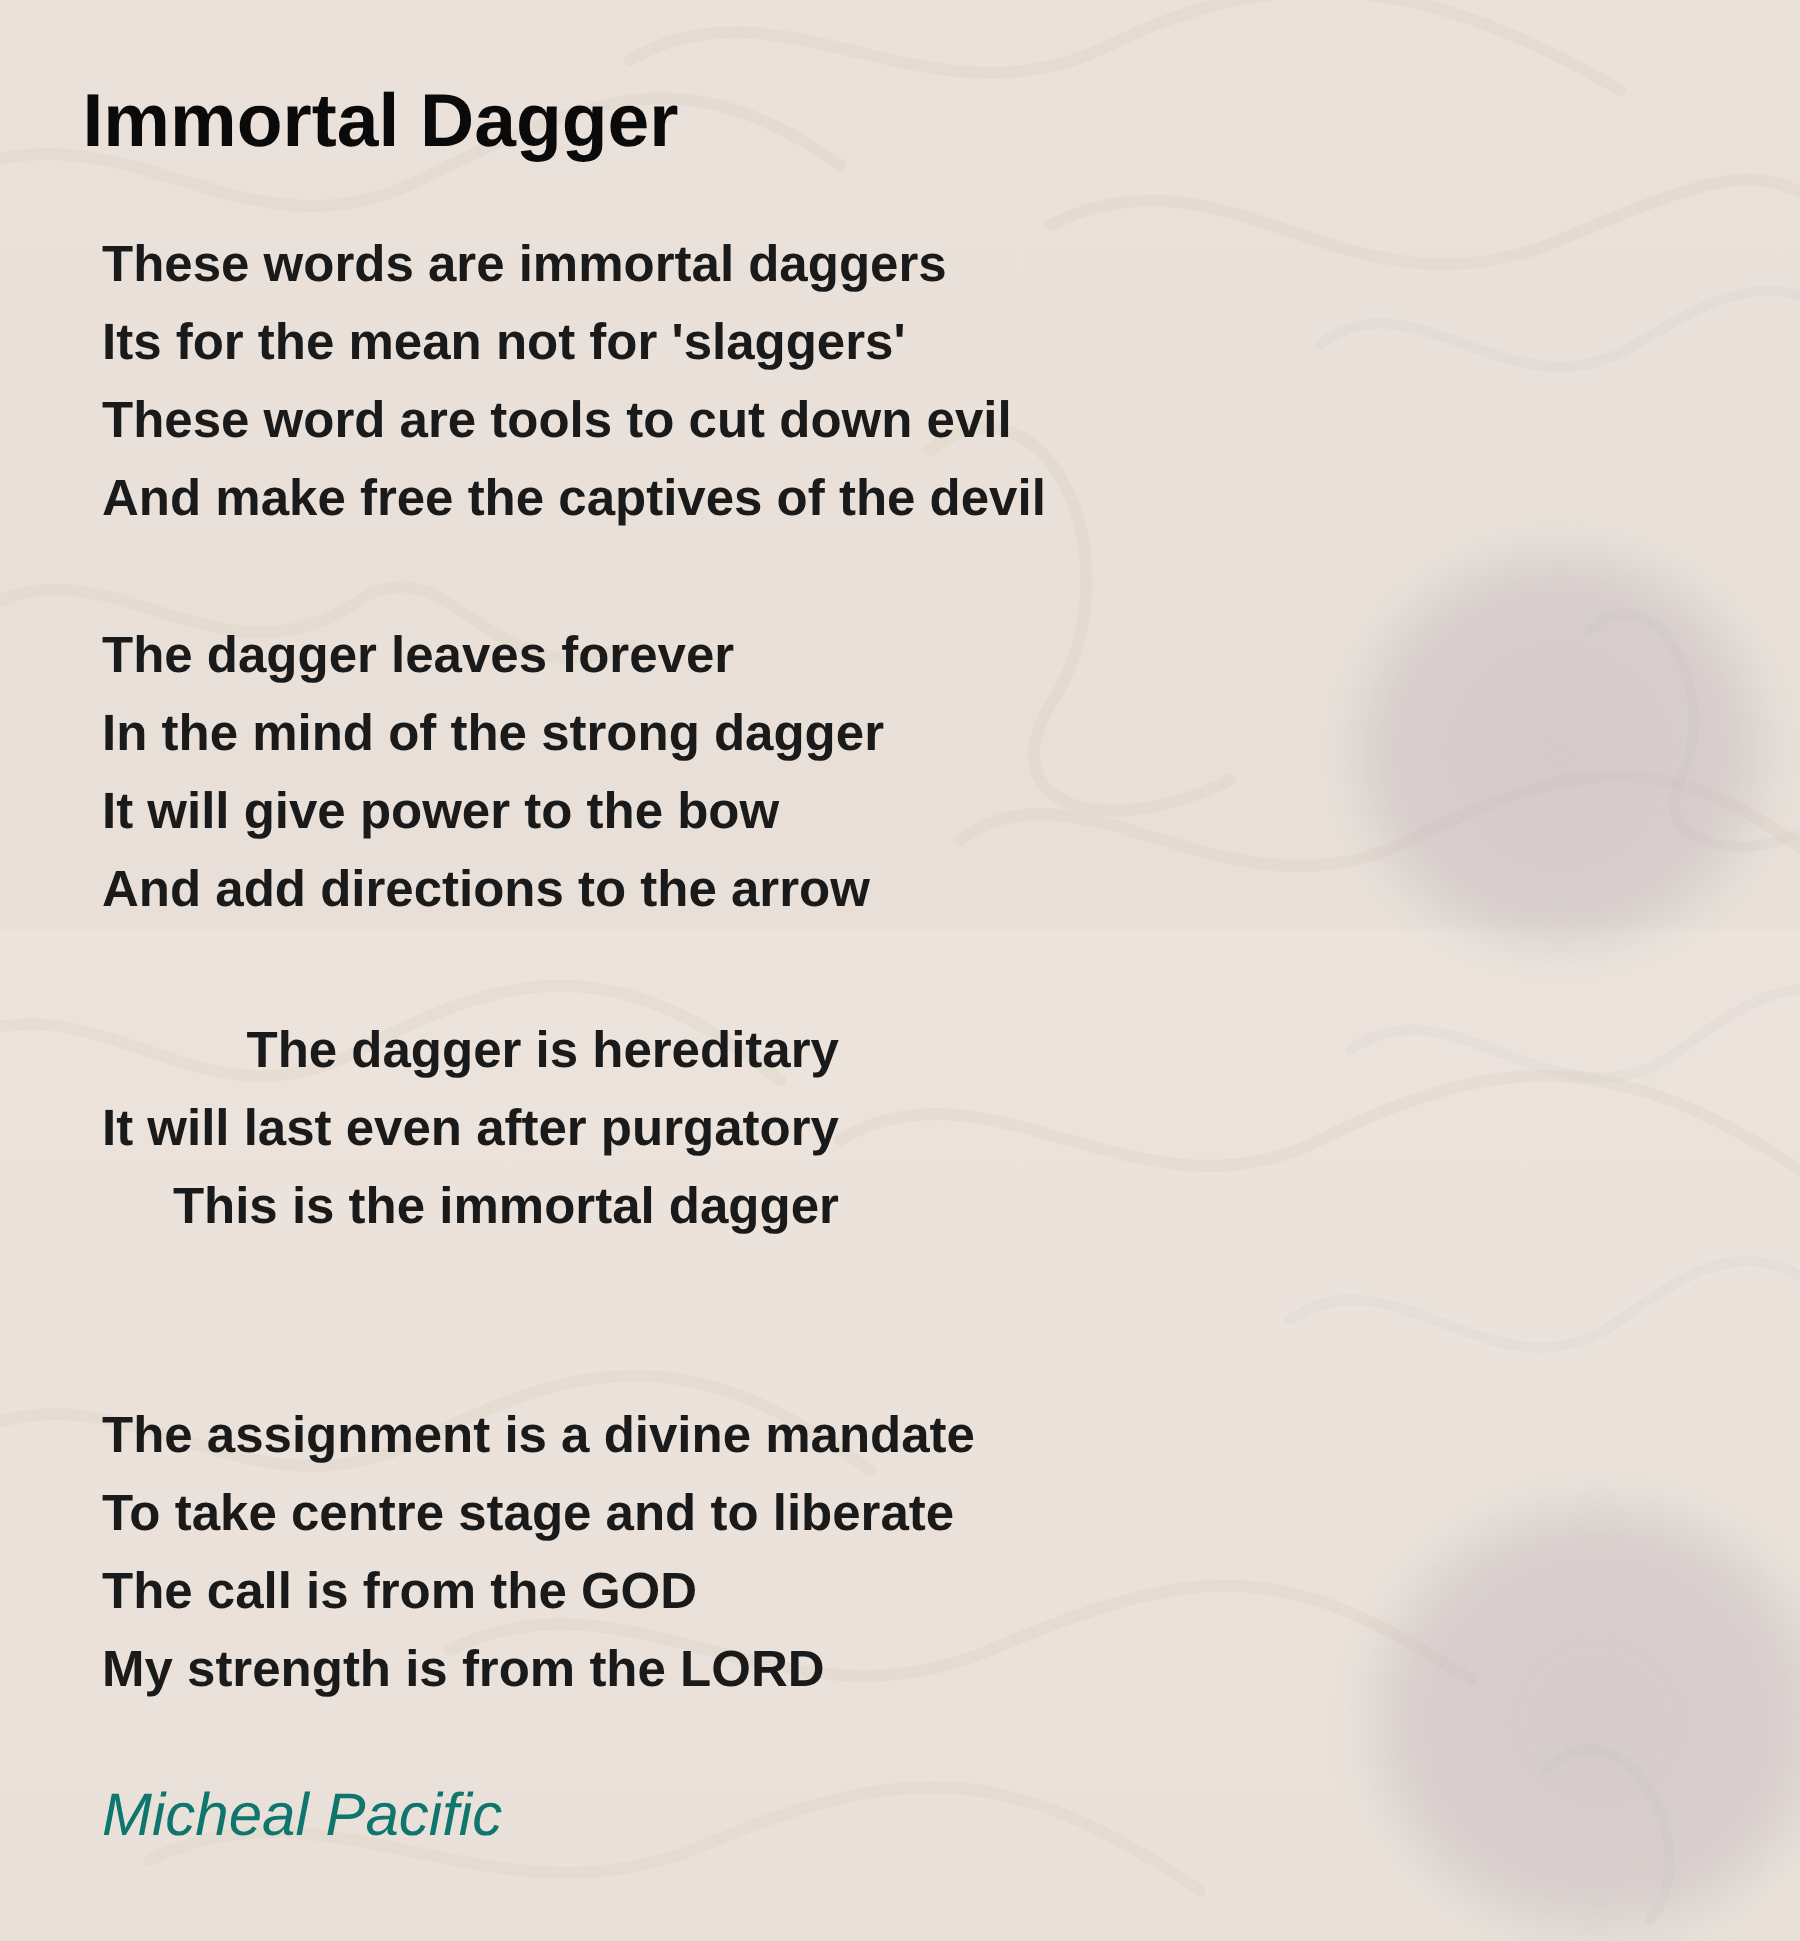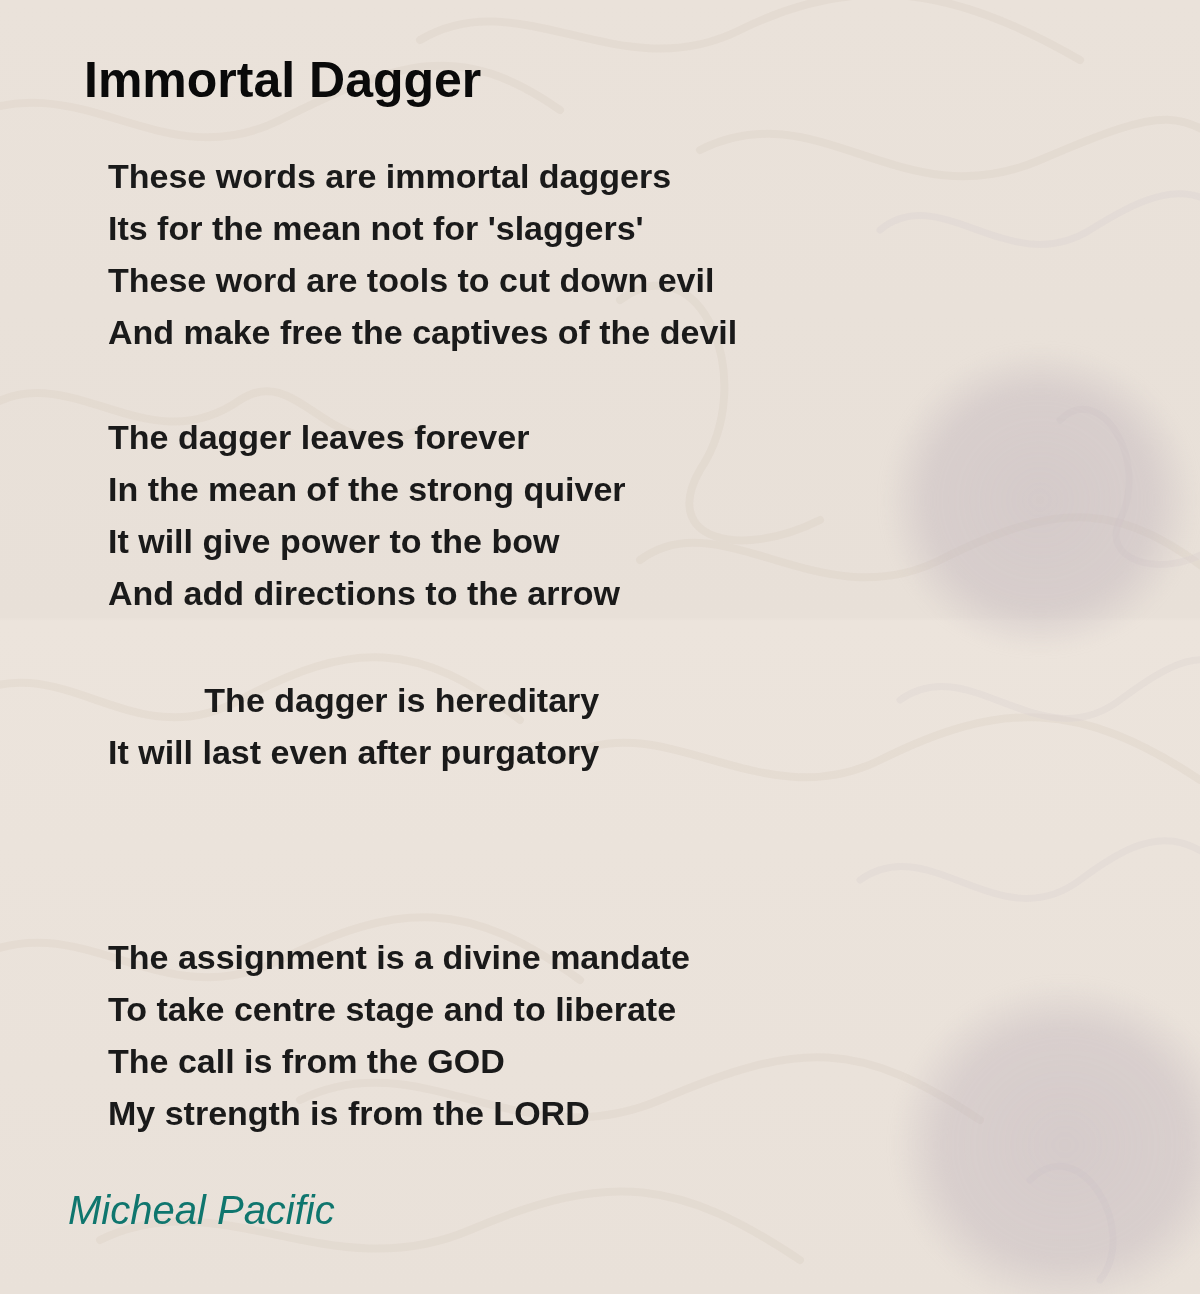--- a/index.html
+++ b/index.html
@@ -53,34 +53,33 @@
   .stain-upper { left: 840px; top: 305px; width: 400px; height: 390px; }
   .stain-lower { left: 845px; top: 935px; width: 440px; height: 420px; }
 
   .content {
     position: absolute;
     inset: 0;
   }
 
   .page-title {
     position: absolute;
-    left: 84px;
+    left: 55px;
     top: 52px;
     margin: 0;
     font-size: 50px;
     line-height: 56px;
     font-weight: bold;
     color: #0a0a0a;
     letter-spacing: 0px;
   }
 
   .stanza {
     position: absolute;
     left: 68px;
-    margin-left: 40px;
   }
   .stanza p {
     margin: 0;
     font-size: 34px;
     line-height: 52px;
     font-weight: bold;
     color: #1a1a1a;
   }
   .stanza-1 { top: 150px; }
   .stanza-2 { top: 411px; }
@@ -135,28 +134,29 @@
 
   <div class="stanza stanza-1">
     <p>These words are immortal daggers</p>
     <p>Its for the mean not for 'slaggers'</p>
     <p>These word are tools to cut down evil</p>
     <p>And make free the captives of the devil</p>
   </div>
 
   <div class="stanza stanza-2">
     <p>The dagger leaves forever</p>
-    <p>In the mean of the strong quiver</p>
+    <p>In the mind of the strong dagger</p>
     <p>It will give power to the bow</p>
     <p>And add directions to the arrow</p>
   </div>
 
   <div class="stanza stanza-3">
     <p>The dagger is hereditary</p>
     <p>It will last even after purgatory</p>
+    <p>This is the immortal dagger</p>
   </div>
 
   <div class="stanza stanza-4">
     <p>The assignment is a divine mandate</p>
     <p>To take centre stage and to liberate</p>
     <p>The call is from the GOD</p>
     <p>My strength is from the LORD</p>
   </div>
 
   <div class="author-signature">Micheal Pacific</div>

